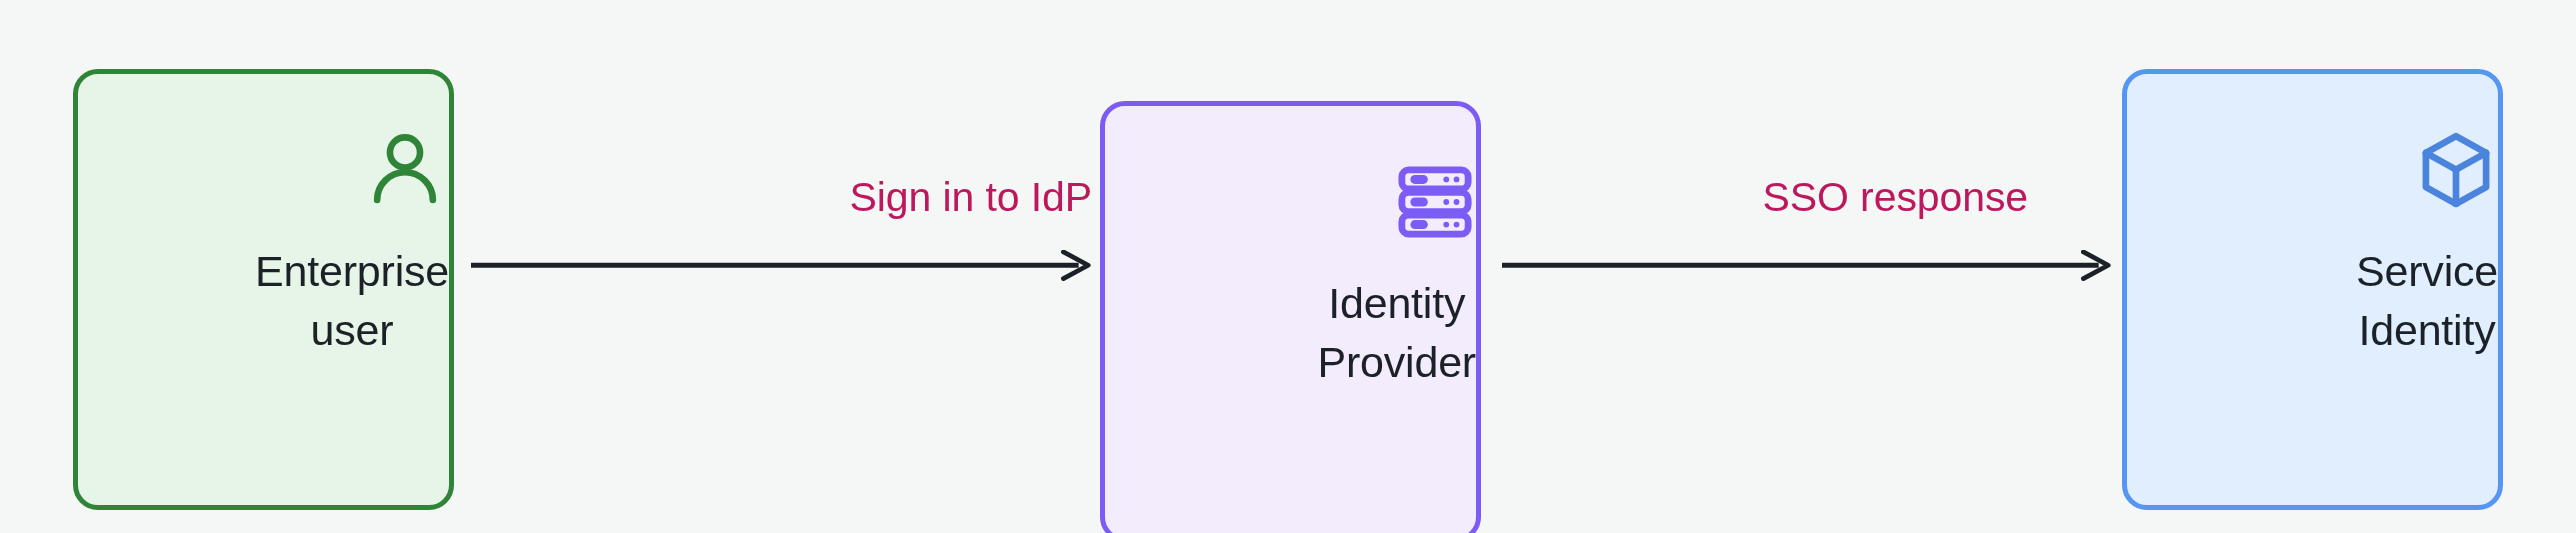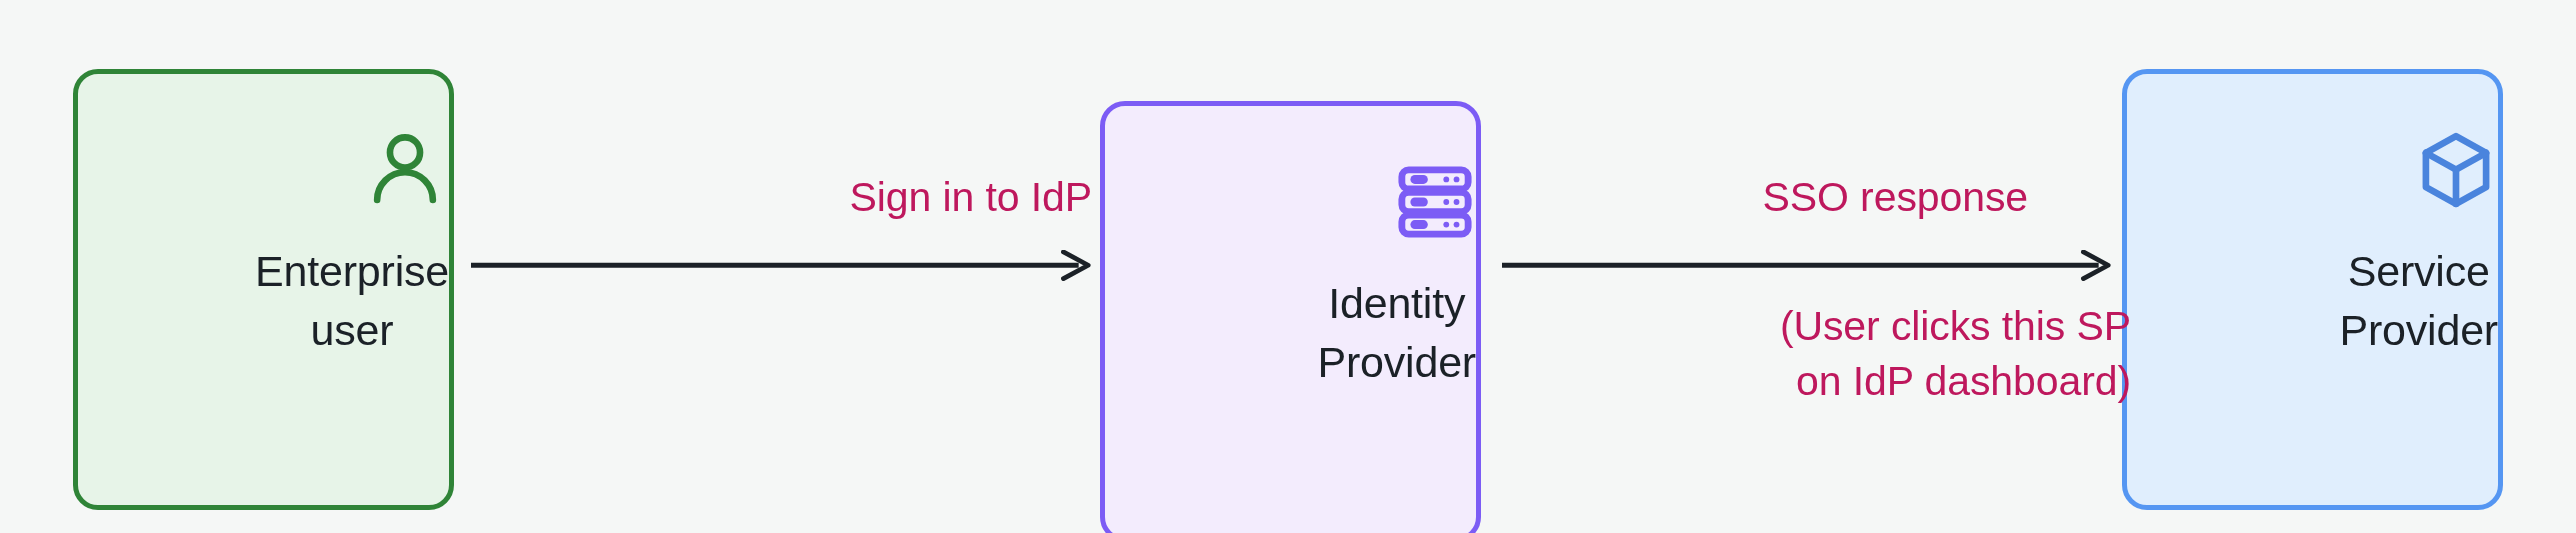--- a/index.html
+++ b/index.html
@@ -144,34 +144,32 @@
 
   <div class="node" id="node-sp">
     <div class="node-icon">
       <svg width="84" height="84" viewBox="0 0 24 24" fill="none" stroke="#4a84dd" stroke-width="1.9" stroke-linecap="round" stroke-linejoin="round">
         <path d="M12 2.3 20.6 7.1v9.8L12 21.7 3.4 16.9V7.1z"></path>
         <path d="M3.4 7.1 12 11.9l8.6-4.8"></path>
         <path d="M12 11.9v9.8"></path>
       </svg>
     </div>
     <div class="node-label">Service
-Provider</div>
+Identity</div>
   </div>
 
   <div class="edge-label" id="edge-label-1">Sign in to IdP</div>
 
   <svg class="arrow" id="arrow-1" viewBox="0 0 652 32" preserveAspectRatio="none">
     <line x1="0" y1="16" x2="638" y2="16" stroke="#1b2127" stroke-width="5"></line>
     <polyline points="622,2 648,16 622,30" fill="none" stroke="#1b2127" stroke-width="5" stroke-linecap="round" stroke-linejoin="round"></polyline>
   </svg>
 
   <div class="edge-label" id="edge-label-2-top">SSO response</div>
 
   <svg class="arrow" id="arrow-2" viewBox="0 0 640 32" preserveAspectRatio="none">
     <line x1="0" y1="16" x2="626" y2="16" stroke="#1b2127" stroke-width="5"></line>
     <polyline points="610,2 636,16 610,30" fill="none" stroke="#1b2127" stroke-width="5" stroke-linecap="round" stroke-linejoin="round"></polyline>
   </svg>
 
-  <div class="edge-label" id="edge-label-2-bottom">(User clicks this SP
-on IdP dashboard)</div>
 
 </div>
 
 
 </body></html>

